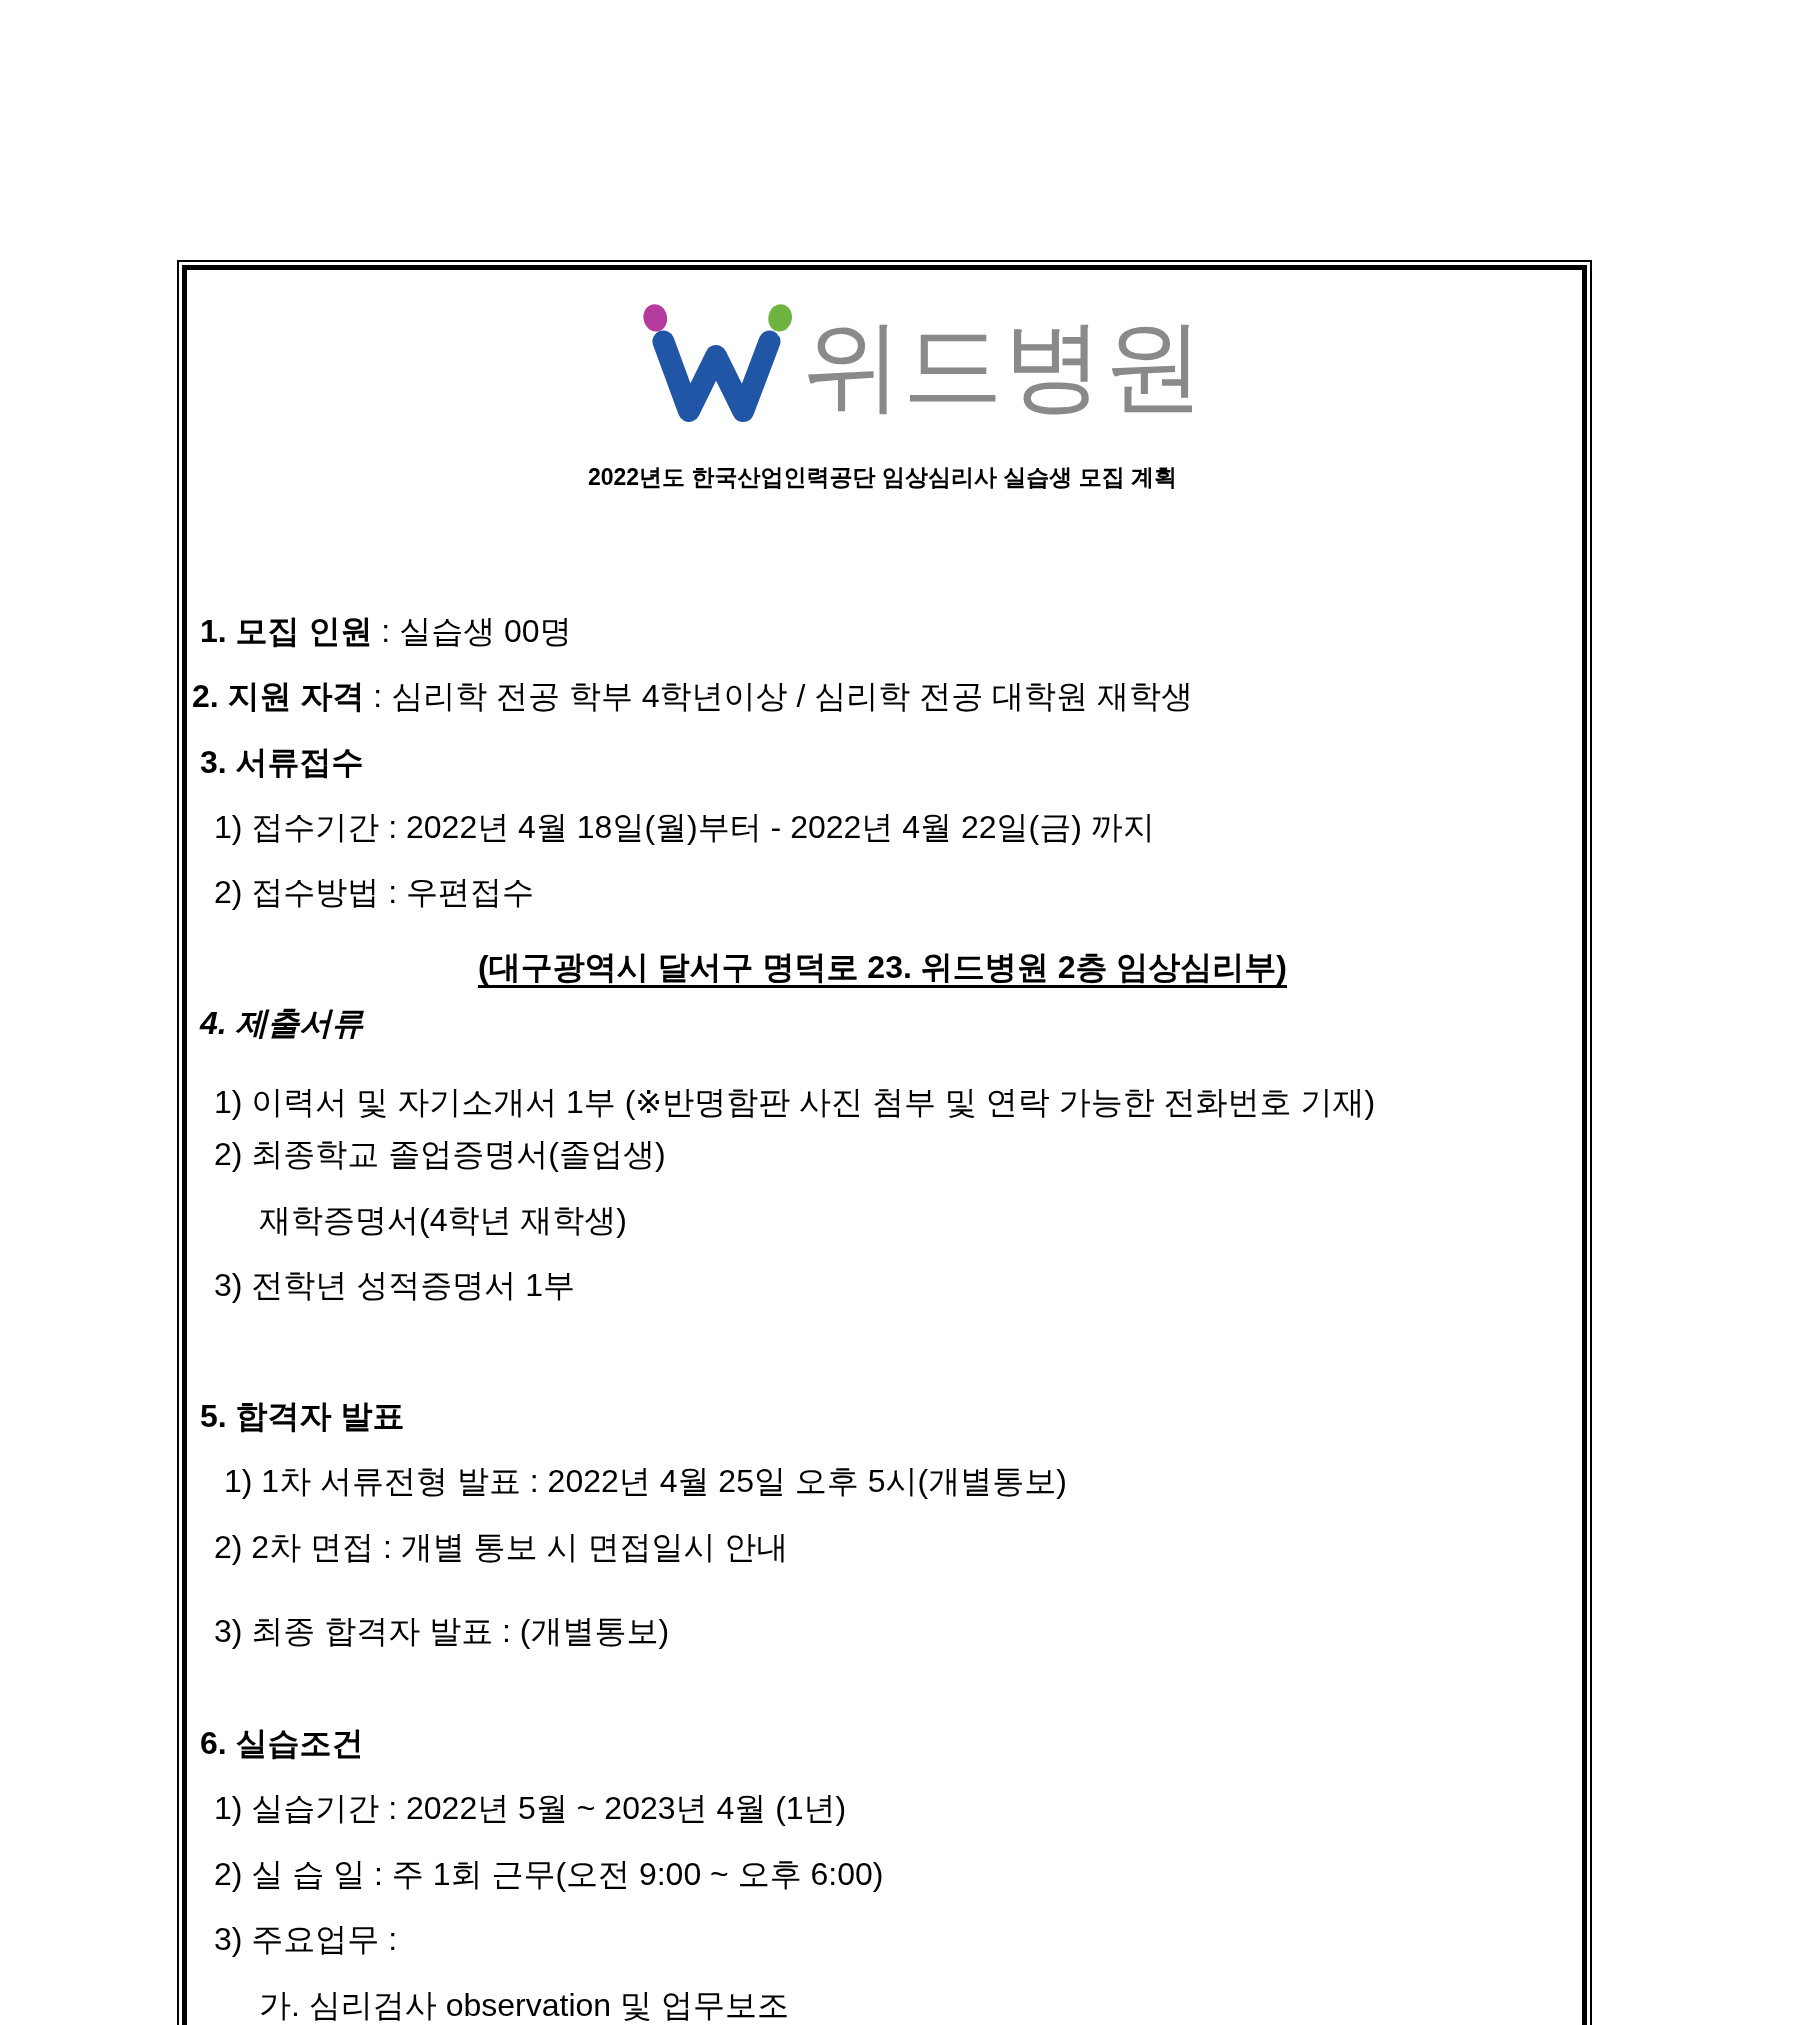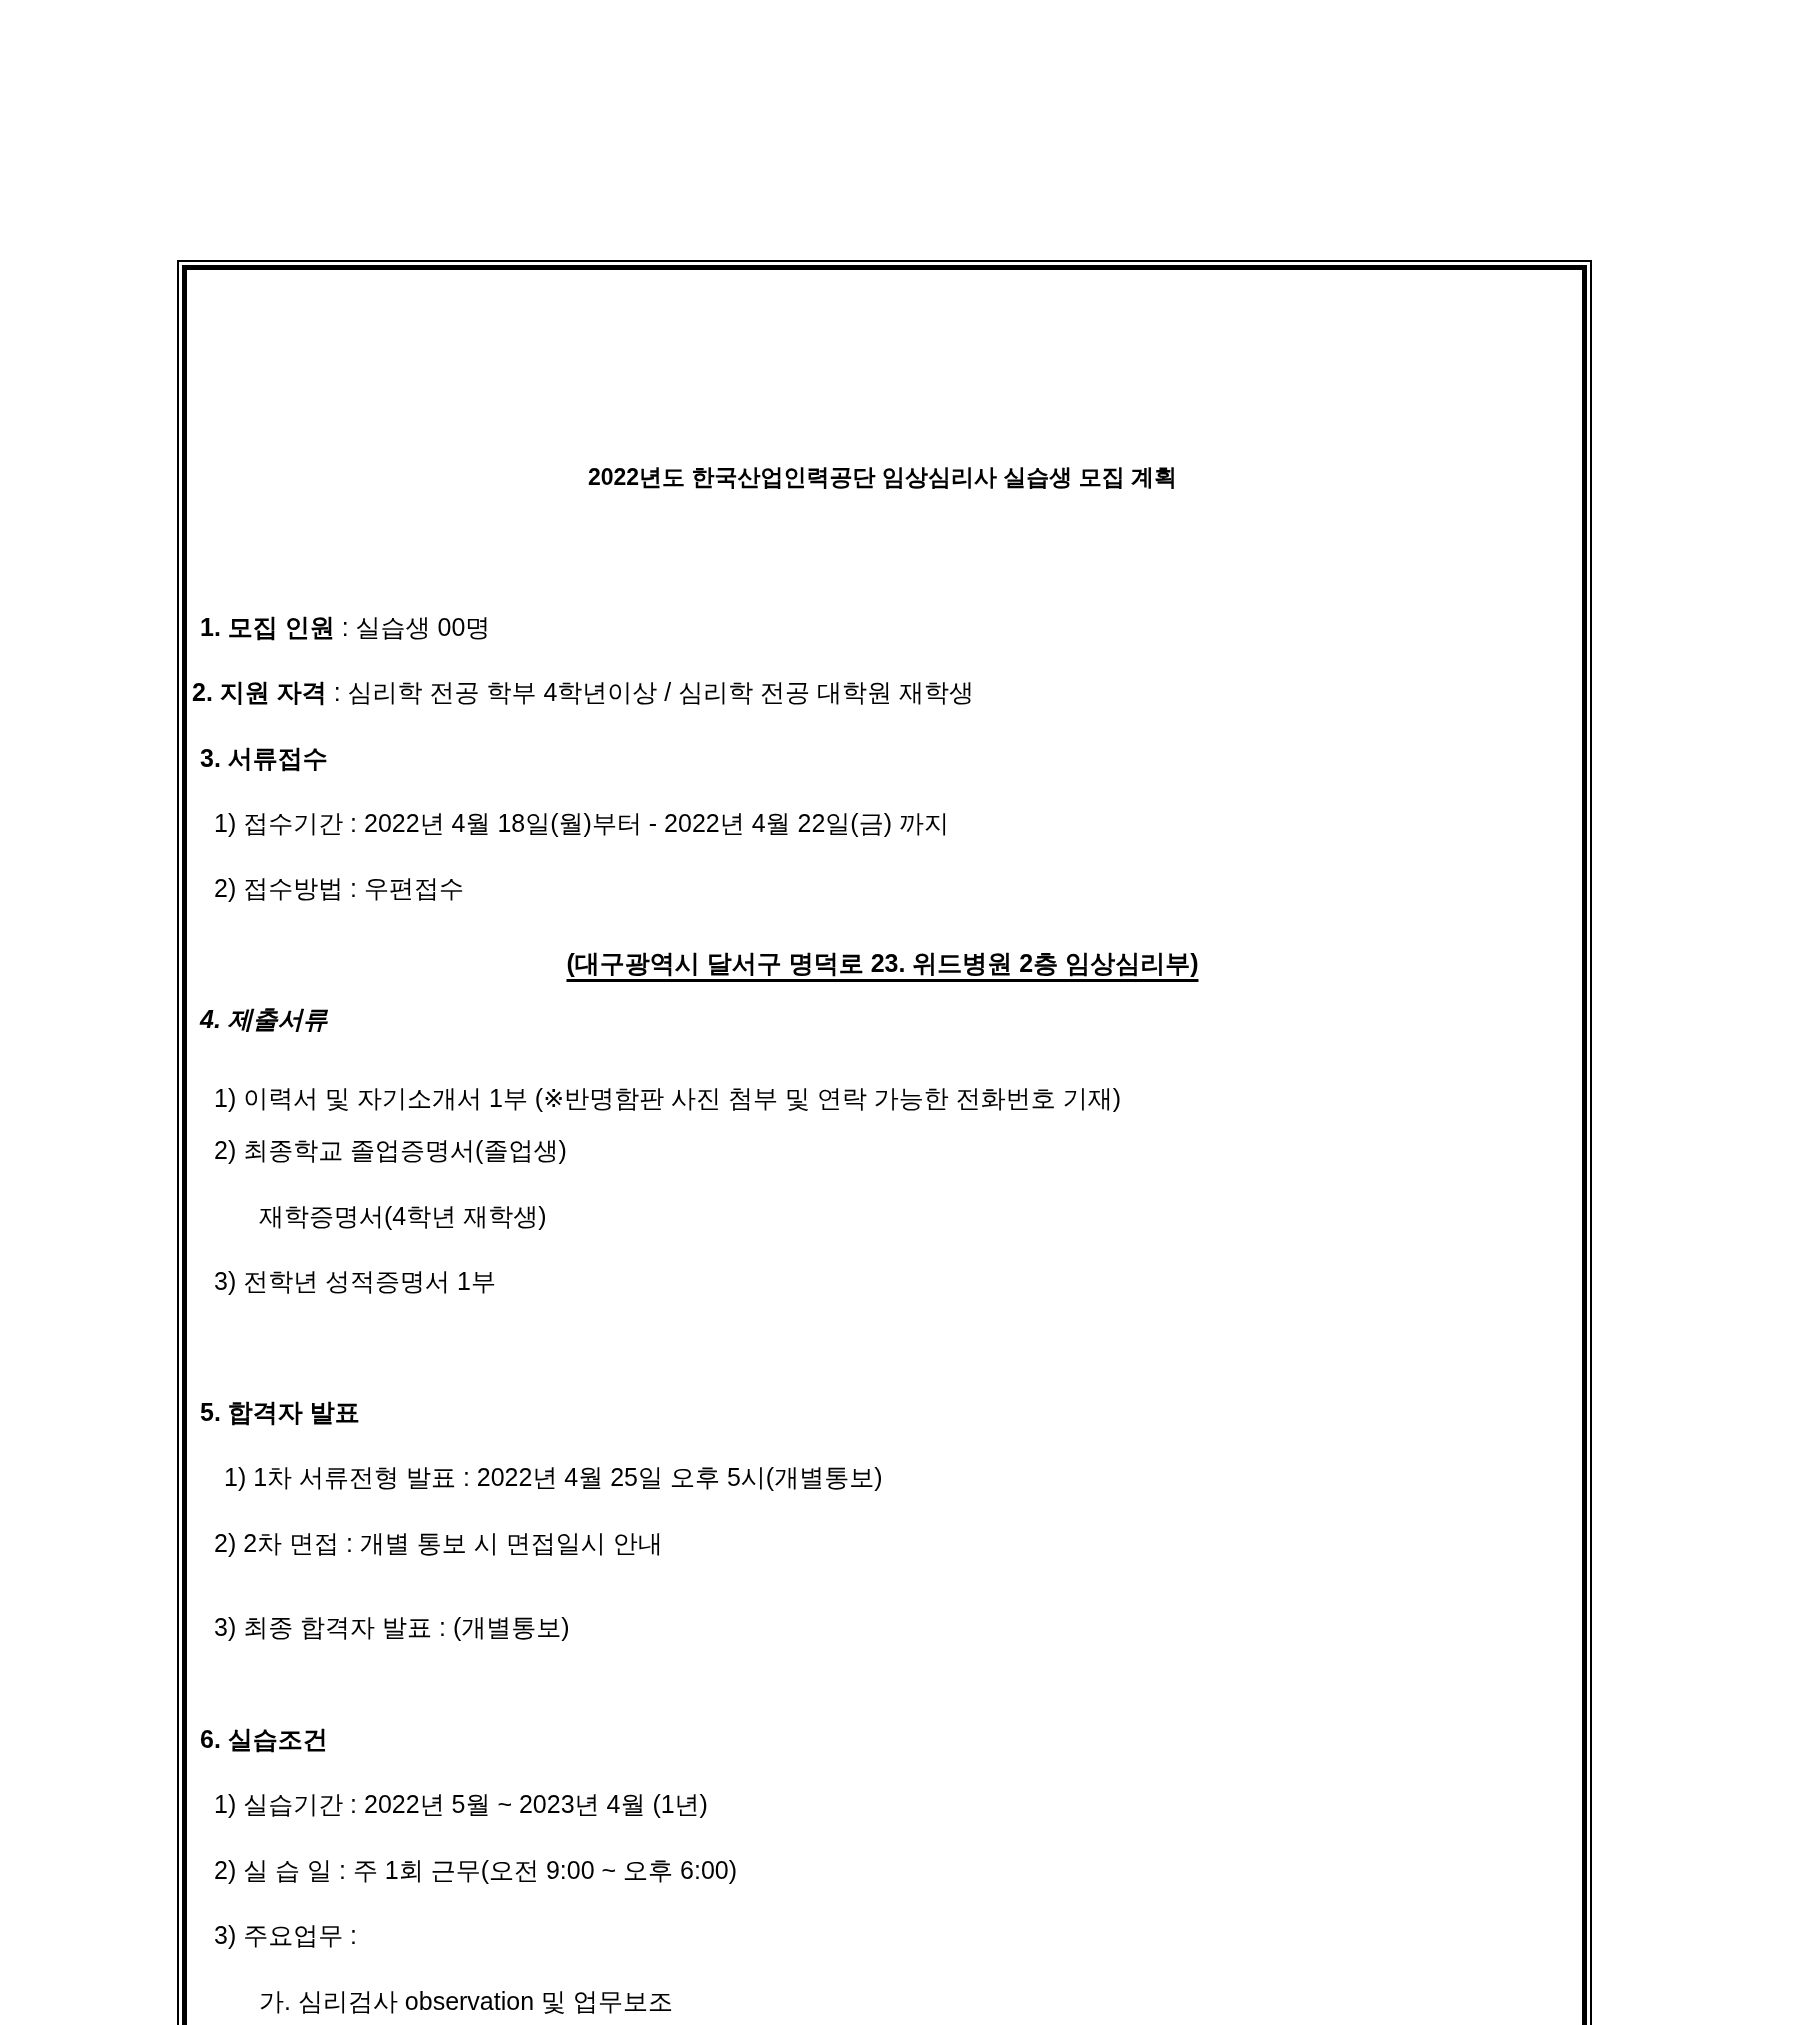--- a/index.html
+++ b/index.html
@@ -42,21 +42,21 @@
     left: 177px;
     width: 1411px;
     text-align: center;
     font-size: 23px;
     font-weight: bold;
     white-space: pre;
   }
 
   .line {
     position: absolute;
-    font-size: 25px;
+    font-size: 32px;
     line-height: 1.15;
     white-space: pre;
   }
   .line .lbl { font-weight: bold; }
   .line.bold { font-weight: bold; }
   .line.underline {
     text-decoration: underline;
     text-decoration-thickness: 2.8px;
     text-underline-offset: 6.5px;
     margin-top: 9px;
@@ -69,20 +69,28 @@
 </style>
 </head>
 <body>
 
 <div class="page">
 
   <div class="frame">
     <div class="frame-inner"></div>
   </div>
 
+  <div class="logo">
+    <svg viewBox="0 0 1320 330" width="535" height="134">
+      <ellipse id="logo-dot-left" cx="34" cy="66" rx="29" ry="34" transform="rotate(-12 34 66)" fill="#b43a9d"></ellipse>
+      <ellipse id="logo-dot-right" cx="342" cy="66" rx="29" ry="34" transform="rotate(12 342 66)" fill="#6fb441"></ellipse>
+      <path id="logo-w-path" d="M 54 124 L 117 296 L 184 160 L 251 296 L 316 124" fill="none" stroke-width="54" stroke-linecap="round" stroke-linejoin="round" stroke="#2156a6"></path>
+      <text id="logo-text" x="396" y="268" font-size="248" fill="#8a8a8a">위드병원</text>
+    </svg>
+  </div>
 
   <div class="doc-title">2022년도 한국산업인력공단 임상심리사 실습생 모집 계획</div>
 
   <div id="lines">
       <div class="line" style="top: 613px; left: 200px;"><span class="lbl">1. 모집 인원</span><span> : 실습생 00명</span></div>
       <div class="line" style="top: 678px; left: 192px;"><span class="lbl">2. 지원 자격</span><span> : 심리학 전공 학부 4학년이상 / 심리학 전공 대학원 재학생</span></div>
       <div class="line" style="top: 744px; left: 200px;"><span class="lbl">3. 서류접수</span></div>
       <div class="line" style="top: 809px; left: 214px;">1) 접수기간 : 2022년 4월 18일(월)부터 - 2022년 4월 22일(금) 까지</div>
       <div class="line" style="top: 874px; left: 214px;">2) 접수방법 : 우편접수</div>
       <div class="line center bold underline" style="top: 940px;">(대구광역시 달서구 명덕로 23. 위드병원 2층 임상심리부)</div>

